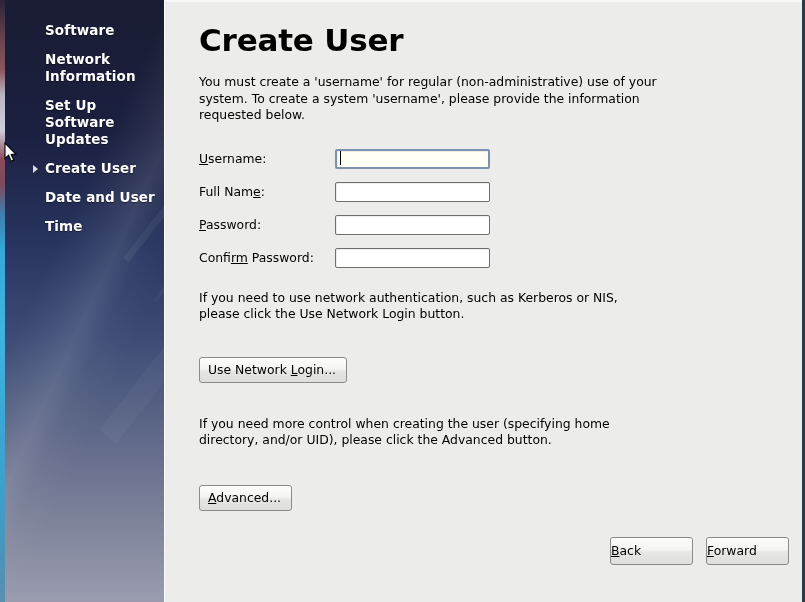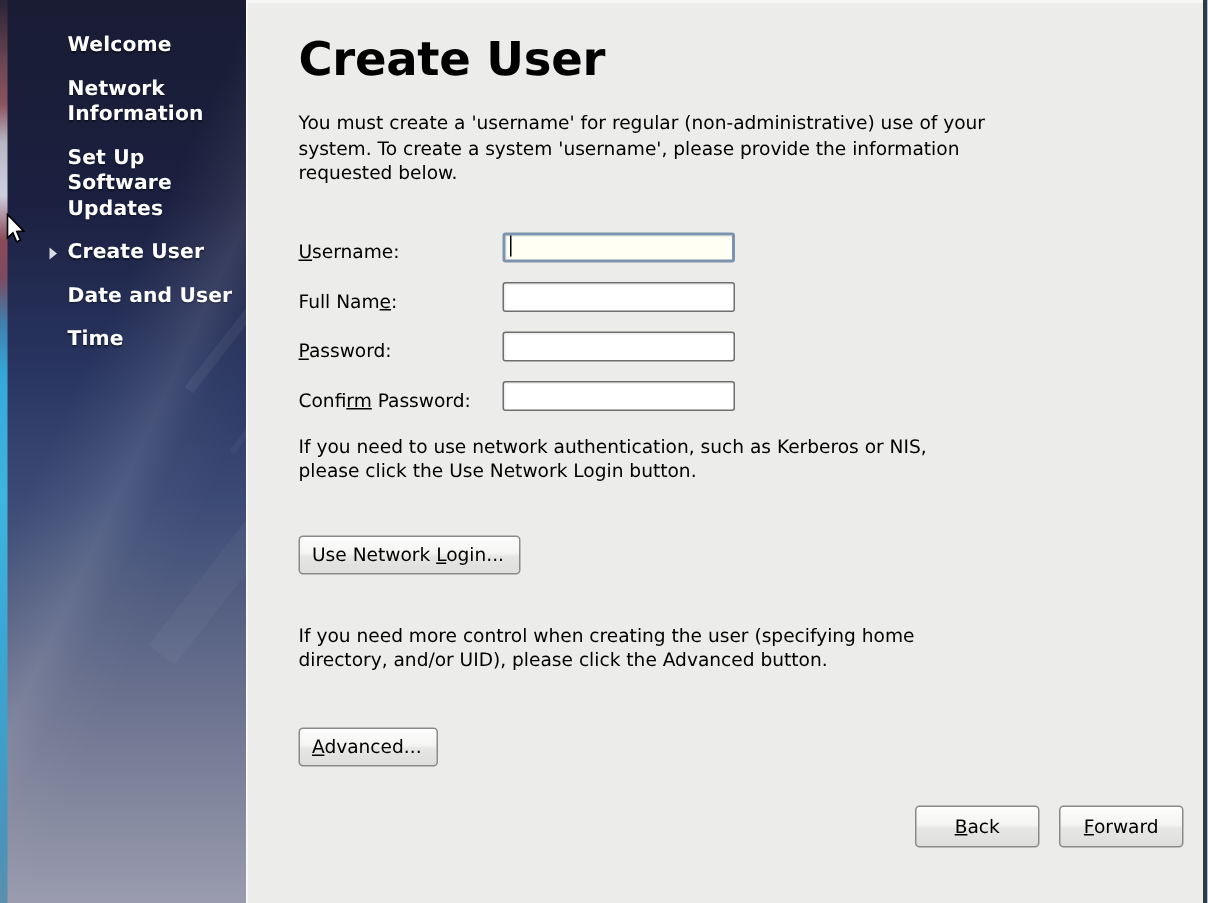--- a/index.html
+++ b/index.html
@@ -119,21 +119,21 @@
     line-height: 16.5px;
     width: 500px;
     margin: 0 0 18px 0;
     white-space: pre-line;
   }
 
   
   .form-grid { margin-bottom: 6px; }
   .form-row {
     display: flex;
-    align-items: flex-end;
+    align-items: center;
     height: 33px;
   }
   .form-label {
     width: 136px;
     font-size: 12.4px;
     color: #000;
     flex: 0 0 auto;
   }
   .mn { text-decoration: underline; }
 
@@ -186,21 +186,21 @@
   
   .bottom-nav {
     position: absolute;
     right: 13px;
     bottom: 37px;
     display: flex;
     gap: 13px;
   }
   .btn-nav {
     width: 83px;
-    text-align: center;
+    text-align: left;
     padding: 5px 0 6px 0;
   }
 
   
   .cursor {
     position: absolute;
     left: 4px; top: 142px;
     width: 14px; height: 21px;
     z-index: 20;
     pointer-events: none;
@@ -227,21 +227,21 @@
 
 <div id="app">
 
   <div class="edge-stripe"></div>
 
   <div class="sidebar">
     <div class="streak streak-a"></div>
     <div class="streak streak-b"></div>
     <div class="streak streak-c"></div>
     <div class="sidebar-inner" id="sidebar-list">
-        <div class="nav-item"><span>Welcome</span></div>
+        <div class="nav-item"><span>Software</span></div>
         <div class="nav-item"><span>Network Information</span></div>
         <div class="nav-item"><span>Set Up Software Updates</span></div>
         <div class="nav-item active"><span class="nav-marker"></span><span>Create User</span></div>
         <div class="nav-item"><span>Date and User</span></div>
         <div class="nav-item"><span>Time</span></div>
       </div>
   </div>
 
   <div class="content">
     <div class="content-pad">

